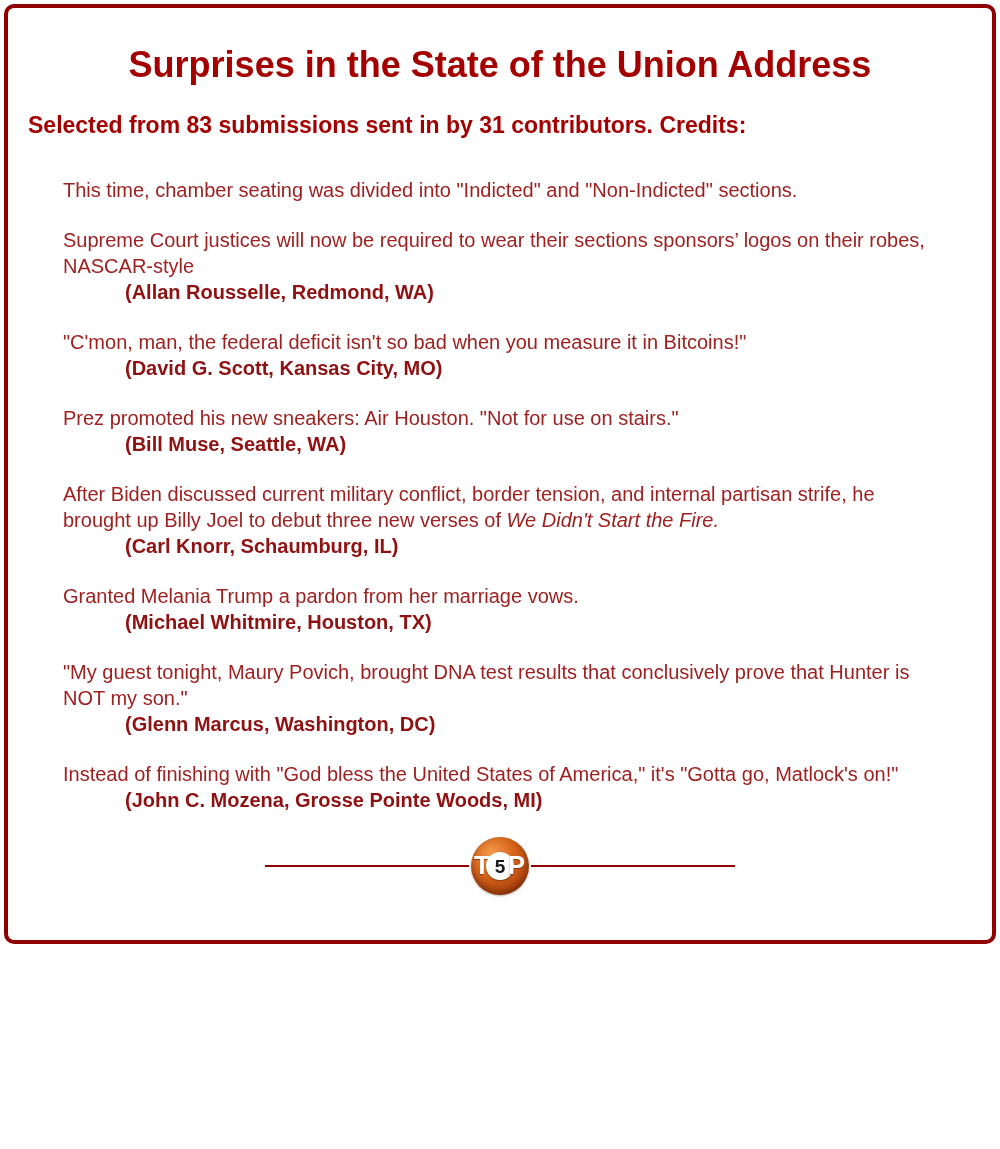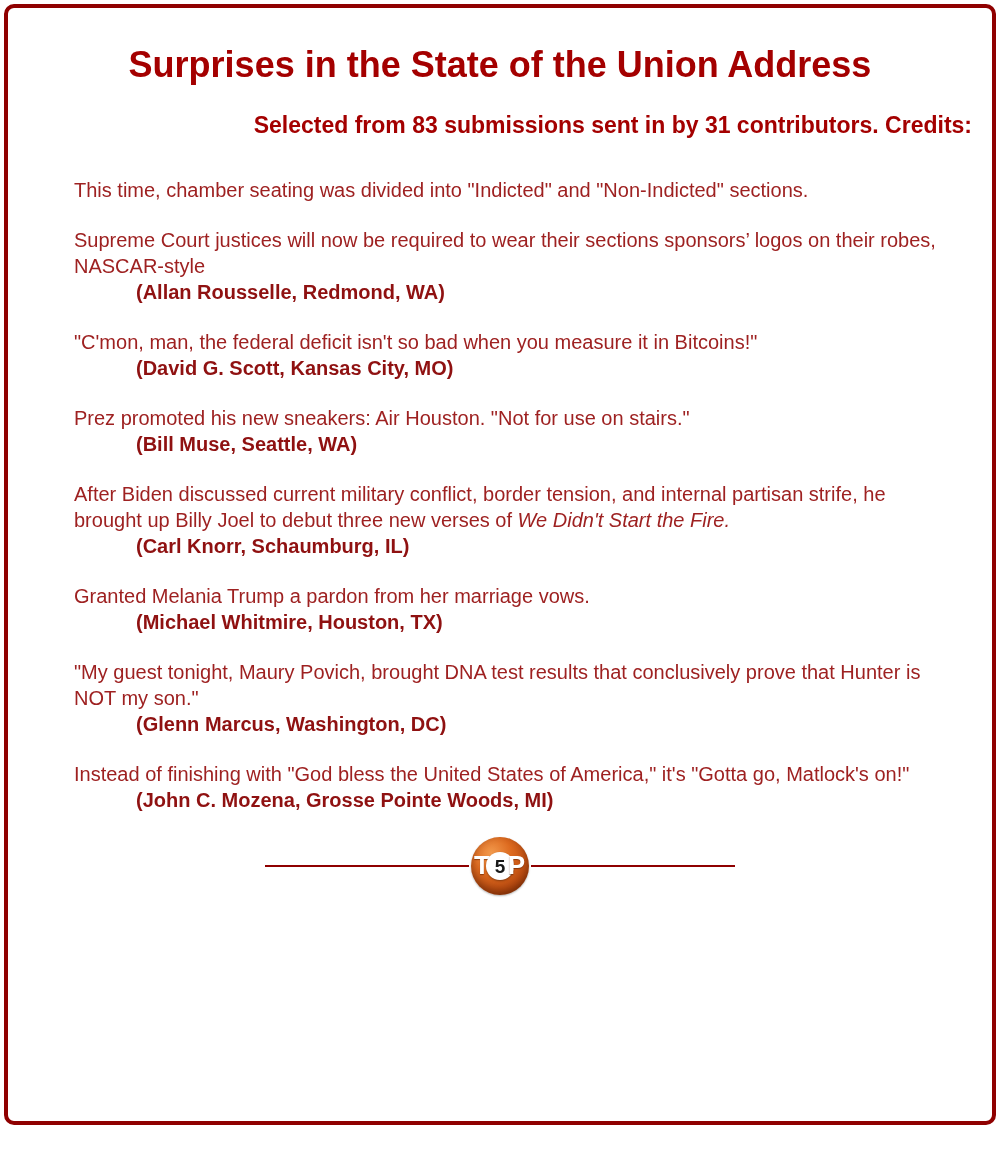--- a/index.html
+++ b/index.html
@@ -4,48 +4,48 @@
 <style>
   html, body {
     margin: 0;
     padding: 0;
     background: #ffffff;
     font-family: "Liberation Sans", sans-serif;
   }
   .page {
     position: relative;
     width: 992px;
-    height: 1121px;
+    height: 940px;
     margin: 4px;
     box-sizing: border-box;
     border: 4px solid #8f0000;
     border-radius: 10px;
     background: #ffffff;
     overflow: hidden;
   }
   .title {
     margin: 36px 20px 0 20px;
     text-align: center;
     font-size: 36px;
     font-weight: bold;
     color: #a40000;
     letter-spacing: 0px;
   }
   .subtitle {
     margin: 26px 20px 0 20px;
-    text-align: right;
+    text-align: left;
     font-size: 23px;
     font-weight: bold;
     color: #a40000;
   }
   .entries {
     margin: 38px 50px 0 50px;
   }
   .entry {
-    margin: 0 0 24px 16px;
+    margin: 0 0 24px 5px;
   }
   .joke {
     margin: 0;
     font-size: 20px;
     line-height: 26px;
     color: #9e2121;
   }
   .joke i {
     font-style: italic;
   }

